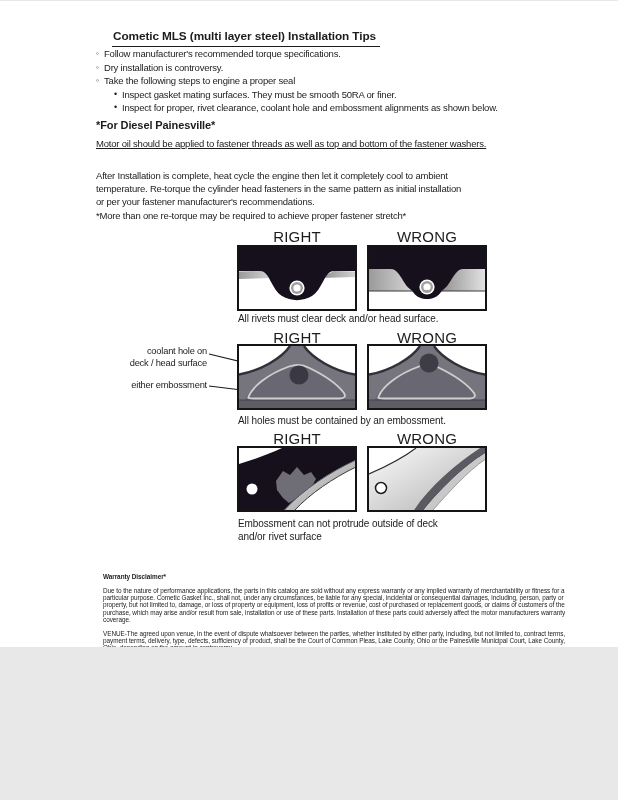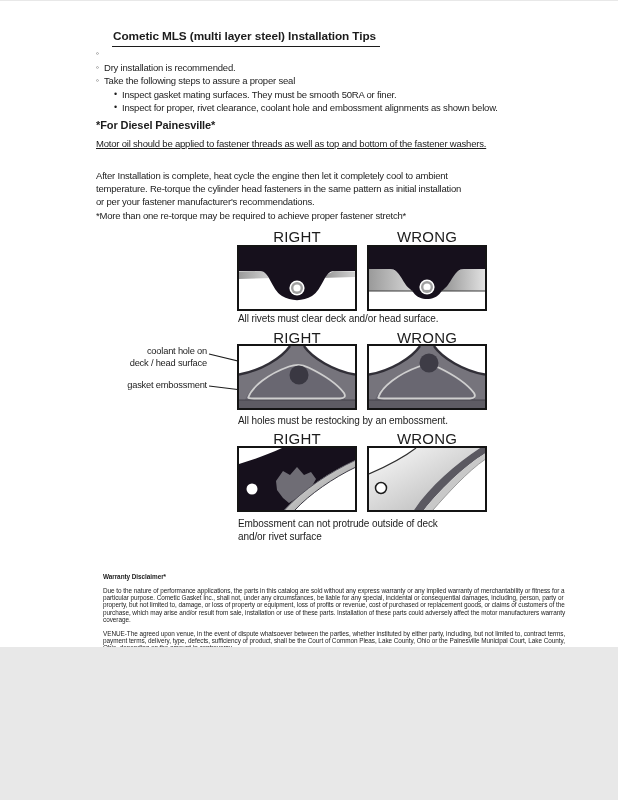--- a/index.html
+++ b/index.html
@@ -34,28 +34,29 @@
 
 <div class="page">
 
   <div class="abs" style="left:112px;top:25px;">
     <span class="title">Cometic MLS (multi layer steel) Installation Tips</span>
   </div>
 
   <div class="abs" style="left:96px;top:46px;width:470px;">
     <div class="bullet-row">
       <span class="bullet-mark">◦</span>
+      <span>Follow manufacturer's recommended torque specifications.</span>
     </div>
     <div class="bullet-row">
       <span class="bullet-mark">◦</span>
-      <span>Dry installation is recommended.</span>
+      <span>Dry installation is controversy.</span>
     </div>
     <div class="bullet-row">
       <span class="bullet-mark">◦</span>
-      <span>Take the following steps to assure a proper seal</span>
+      <span>Take the following steps to engine a proper seal</span>
     </div>
     <div class="bullet-row sub">
       <span class="bullet-mark">•</span>
       <span>Inspect gasket mating surfaces. They must be smooth 50RA or finer.</span>
     </div>
     <div class="bullet-row sub">
       <span class="bullet-mark">•</span>
       <span>Inspect for proper, rivet clearance, coolant hole and embossment alignments as shown below.</span>
     </div>
   </div>
@@ -125,21 +126,21 @@
 
   <div class="abs cap" style="left:238px;top:312px;">All rivets must clear deck and/or head surface.</div>
 
   <div class="abs dlabel" style="left:237px;top:330px;">RIGHT</div>
   <div class="abs dlabel" style="left:367px;top:330px;">WRONG</div>
 
   <div class="abs callout" style="left:95px;top:345px;">
     <div>coolant hole on</div>
     <div>deck / head surface</div>
   </div>
-  <div class="abs callout" style="left:95px;top:379px;">gasket embossment</div>
+  <div class="abs callout" style="left:95px;top:379px;">either embossment</div>
 
   <svg class="abs" style="left:95px;top:340px;" width="280" height="70" viewBox="0 0 280 70">
     <path d="M114,13 L201,34" stroke="#1c1c1c" stroke-width="1.1" fill="none"></path>
     <path d="M114,45 L163,51" stroke="#1c1c1c" stroke-width="1.1" fill="none"></path>
   </svg>
 
   <div class="abs dbox" style="left:237px;top:343px;">
     <svg width="116" height="62" viewBox="0 0 116 62">
       <rect width="116" height="62" fill="#76747c"></rect>
       <path d="M6,54 C10,42 26,30 50,22 C57,19.5 63,19.5 69,23 C86,30.5 99,40 106,49 L106,54 Z" fill="#696771"></path>
@@ -162,21 +163,21 @@
       <path d="M0,54 H116" stroke="#45434b" stroke-width="1"></path>
       <path d="M0,0 H51 C43,12 21,25 0,28.5 Z" fill="#ffffff"></path>
       <path d="M51,0 C43,12 21,25 0,28.5" stroke="#312f37" stroke-width="2.4" fill="none"></path>
       <path d="M116,0 H65 C73,12 95,25 116,28.5 Z" fill="#ffffff"></path>
       <path d="M65,0 C73,12 95,25 116,28.5" stroke="#312f37" stroke-width="2.4" fill="none"></path>
       <path d="M9.5,51 C13,41 29,28 50,20.5 C57,18 63,18 69.5,21.5 C85,29 99,39 105,47 C107,50.5 105.5,52.5 101,52.5 L15,52.5 C10.5,52.5 8.5,52.3 9.5,51 Z" fill="none" stroke="#cfcfcf" stroke-width="1.8"></path>
       <circle cx="60" cy="17" r="9.5" fill="#3e3c46"></circle>
     </svg>
   </div>
 
-  <div class="abs cap" style="left:238px;top:414px;">All holes must be restocking by an embossment.</div>
+  <div class="abs cap" style="left:238px;top:414px;">All holes must be contained by an embossment.</div>
 
   <div class="abs dlabel" style="left:237px;top:431px;">RIGHT</div>
   <div class="abs dlabel" style="left:367px;top:431px;">WRONG</div>
 
   <div class="abs dbox" style="left:237px;top:445px;">
     <svg width="116" height="62" viewBox="0 0 116 62">
       <defs>
         <linearGradient id="gE" x1="0" y1="0" x2="1" y2="1">
           <stop offset="0" stop-color="#ececec"></stop>
             <stop offset="1" stop-color="#8d8d8d"></stop>

